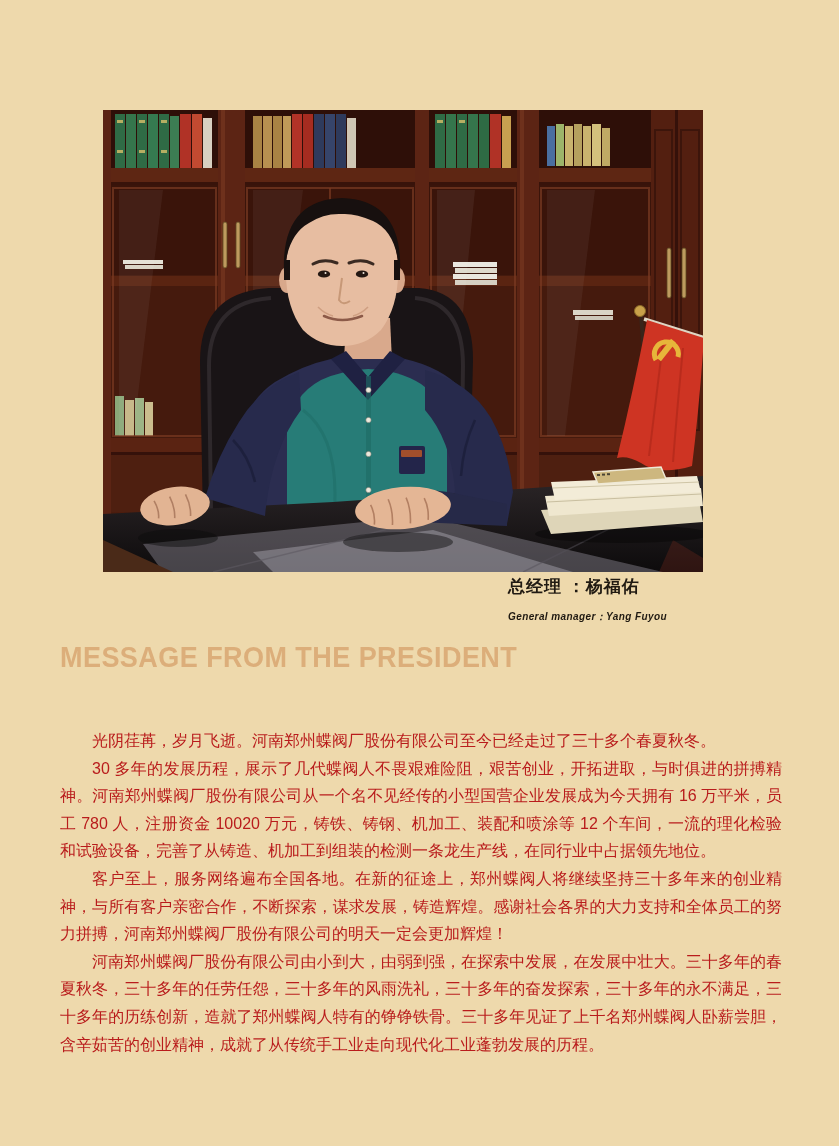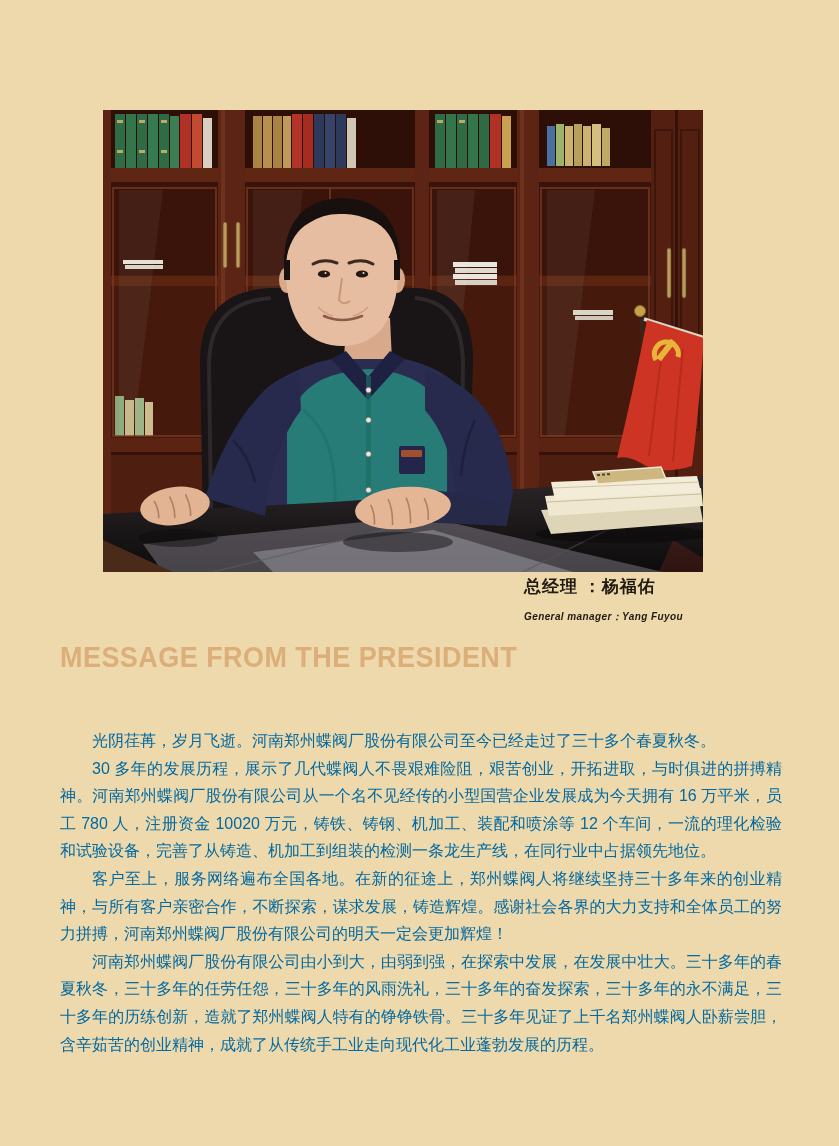--- a/index.html
+++ b/index.html
@@ -9,21 +9,21 @@
     background:#eed9ac;
     font-family:"Liberation Sans","DejaVu Sans",sans-serif;
     overflow:hidden;
   }
   .photo{
     position:absolute;left:103px;top:110px;width:600px;height:462px;
     overflow:hidden;
   }
   .photo svg{display:block;}
   .caption{
-    position:absolute;left:524px;top:577px;width:260px;
+    position:absolute;left:508px;top:577px;width:260px;
     color:#201a12;
   }
   .caption-zh{
     font-size:17px;font-weight:bold;letter-spacing:1px;line-height:20px;
   }
   .caption-en{
     font-size:10px;font-weight:bold;letter-spacing:0.4px;line-height:16px;margin-top:12px;font-style:italic;
   }
   .title-en{
     position:absolute;left:60px;top:640px;
@@ -34,21 +34,21 @@
   }
   .title-zh{
     position:absolute;left:59px;top:668px;
     font-size:36px;font-weight:bold;letter-spacing:4px;
     color:#141414;
     font-family:"Liberation Serif","DejaVu Serif",serif;
     white-space:nowrap;
   }
   .body-text{
     position:absolute;left:60px;top:727px;width:722px;
-    font-size:16px;line-height:27.6px;color:#0369a1;
+    font-size:16px;line-height:27.6px;color:#b91c1c;
     text-align:justify;
   }
   .body-text p{
     margin:0;text-indent:2em;
   }
 </style>
 </head>
 <body>
 
 <div class="page">

